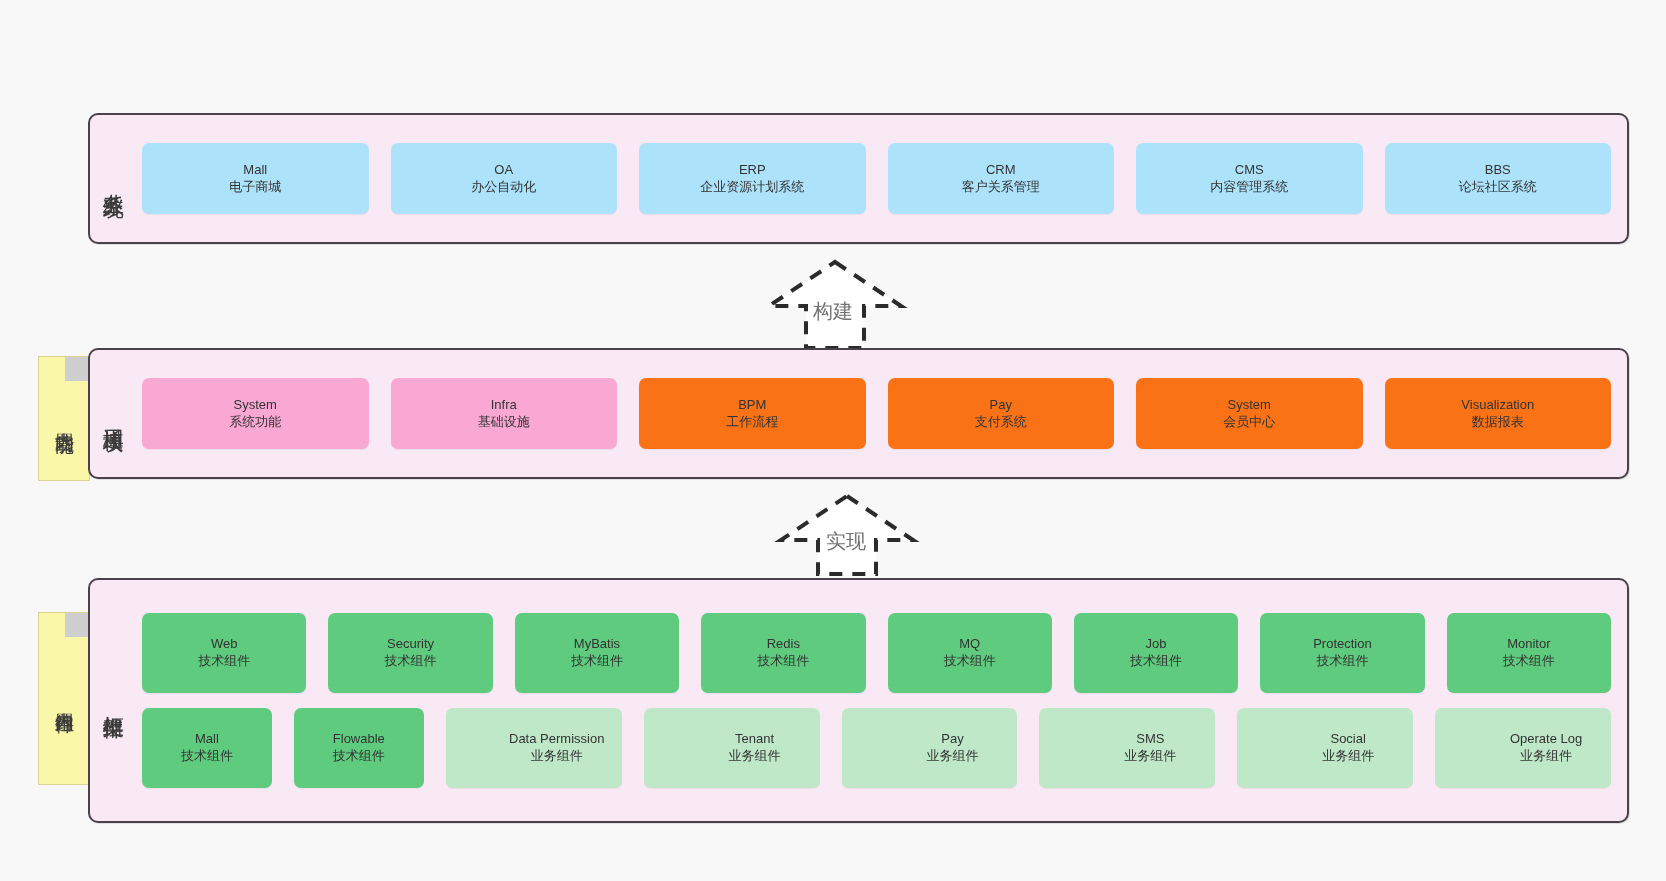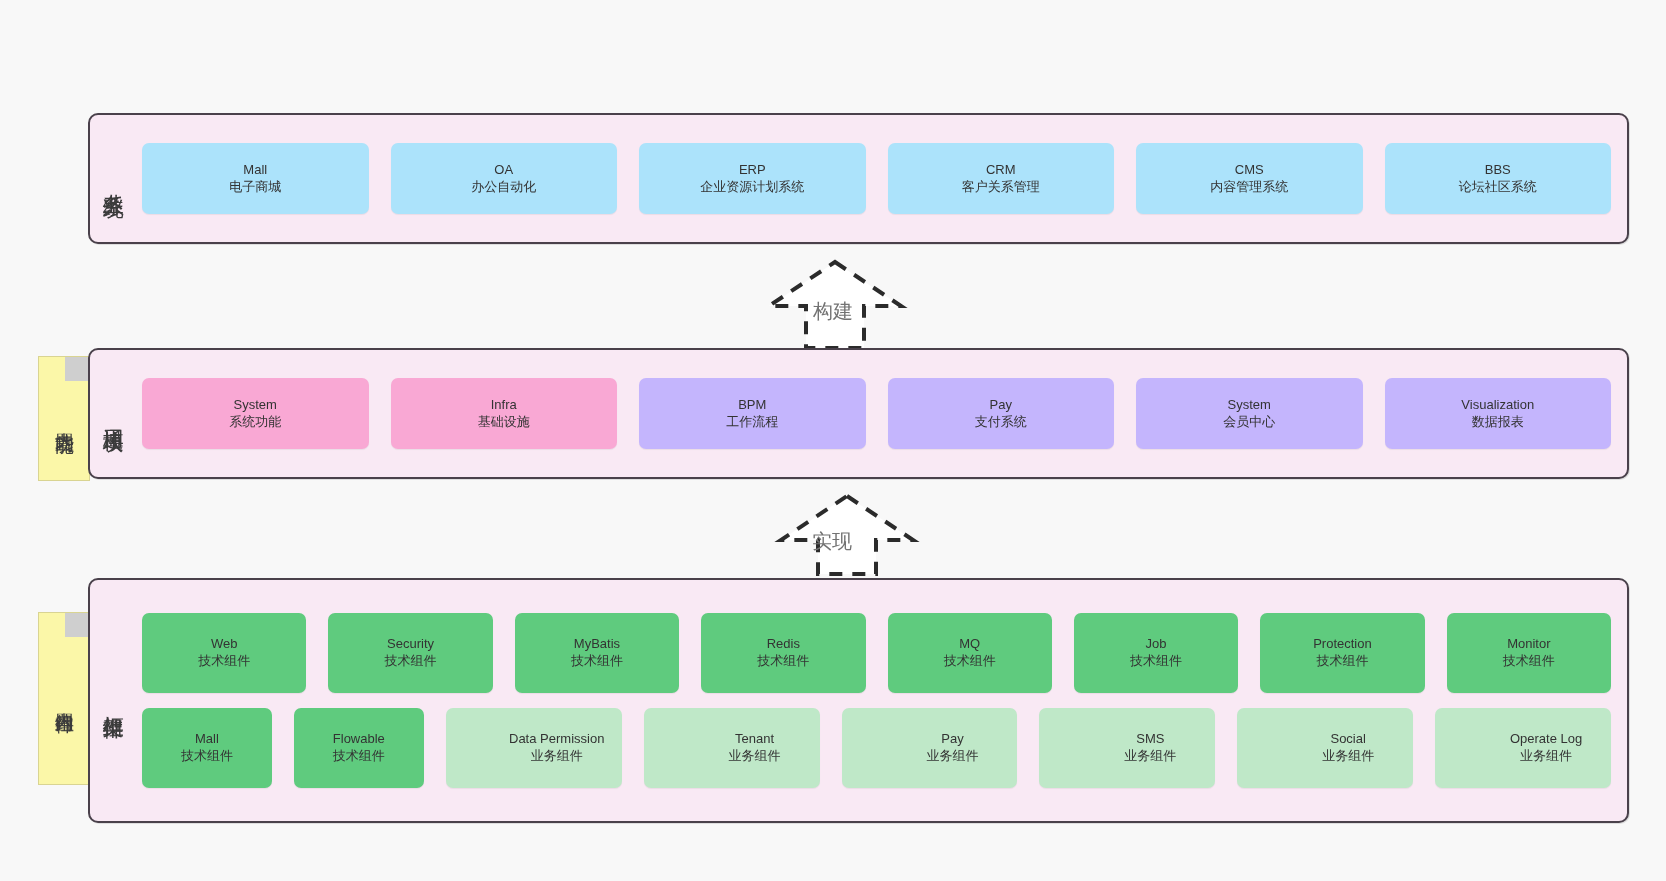--- a/index.html
+++ b/index.html
@@ -74,21 +74,21 @@
     color:#333;
     box-shadow:0 1px 1px rgba(0,0,0,.06);
     padding:4px 2px;
     box-sizing:border-box;
   }
   .node .en{display:block;}
   .node .cn{display:block;}
 
   .sky      {background:#ace3fb;}
   .red      {background:#f9a8d4;}
-  .pink     {background:#c4b5fd;justify-content:center;}
+  .pink     {background:#f97316;justify-content:center;}
   .green    {background:#5fcb7e;}
   .lgreen   {background:#bfe8c8;padding-left:48px;}
 
   
   #layer-business{left:88px;  top:113px; width:1541px; height:131px;}
   #layer-common  {left:88px;  top:348px; width:1541px; height:131px;}
   #layer-frame   {left:88px;  top:578px; width:1541px; height:245px;}
 
   #layer-business .node,
   #layer-common  .node{height:71px;}
@@ -131,21 +131,21 @@
     position:absolute;
     font-size:20px;
     color:#737373;
     white-space:nowrap;
     background:transparent;
     user-select:none;
   }
   #arrow-build{left:760px; top:258px; width:150px; height:92px;}
   #arrow-build .arrow-label{left:53px; top:40px;}
   #arrow-impl {left:772px; top:492px; width:150px; height:80px;}
-  #arrow-impl  .arrow-label{left:40px; top:36px;}
+  #arrow-impl  .arrow-label{left:54px; top:36px;}
 </style>
 </head>
 <body>
 
 <div class="canvas">
 
   <div class="layer" id="layer-business">
     <div class="layer-label">业务系统</div>
     <div class="layer-body">
       <div class="row">

